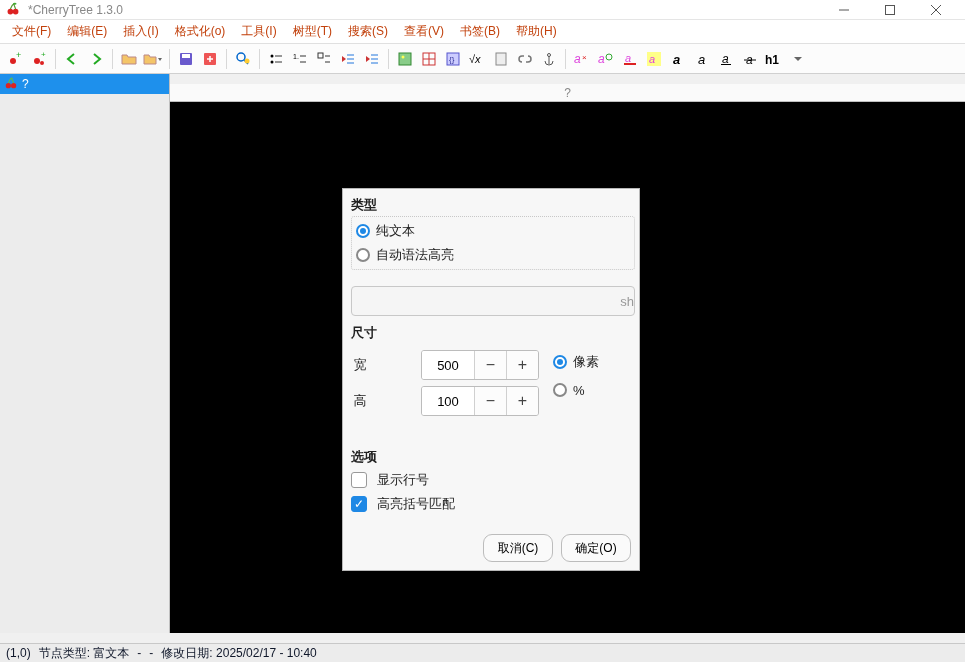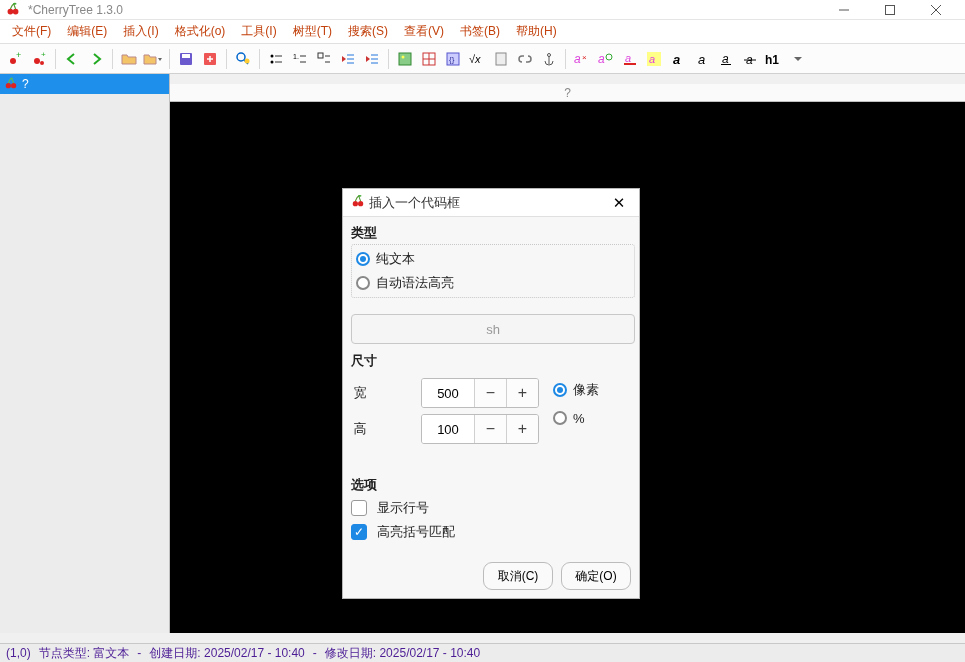--- a/index.html
+++ b/index.html
@@ -23,35 +23,35 @@
   .tbtn svg { pointer-events: none; }
 
   
   .main { display: flex; height: calc(100% - 30px - 24px - 30px - 19px); }
   .tree { width: 170px; background: #ececec; border-right: 1px solid #c0c0c0; }
   .tree-item { height: 20px; display: flex; align-items: center; padding: 0 4px; background: #1e90ec; color: #fff; gap: 4px; }
   .ruler { width: calc(100% - 170px); height: 18px; background: #fafafa; border-bottom: 1px solid #c0c0c0; position: absolute; left: 170px; top: 84px; display:flex; align-items:center; justify-content:center; color:#888;}
   .editor { flex: 1; background: #000; margin-top: 18px; }
 
   
-  .statusbar { position: absolute; left: 0; bottom: 0; height: 19px; width: 100%; background: #ececec; border-top: 1px solid #c8c8c8; display: flex; align-items: center; padding: 0 6px; color: #4c1d95; gap: 8px; text-align: center; }
+  .statusbar { position: absolute; left: 0; bottom: 0; height: 19px; width: 100%; background: #ececec; border-top: 1px solid #c8c8c8; display: flex; align-items: center; padding: 0 6px; color: #0f172a; gap: 8px; text-align: center; }
 
   
   .dialog { position: absolute; left: 342px; top: 188px; width: 298px; background: #f7f7f7; border: 1px solid #b8b8b8; box-shadow: 0 4px 14px rgba(0,0,0,.25); }
   .dlg-title { height: 28px; display: flex; align-items: center; padding: 0 8px; background: #fff; border-bottom: 1px solid #e0e0e0; }
   .dlg-title .t { flex: 1; color: #333; font-size: 13px; }
   .dlg-close { width: 24px; height: 24px; display: flex; align-items: center; justify-content: center; font-size: 15px; }
   .dlg-body { padding: 4px 4px 10px 8px; font-size: 13px; color: #222; }
   .sect-label { font-weight: bold; margin: 3px 0 2px 0; }
   .radiogrp { border: 1px dotted #c8c8c8; border-radius: 3px; padding: 2px 4px; margin-bottom: 16px; }
   .radio-row { display: flex; align-items: center; height: 24px; gap: 6px; }
   .radio { width: 14px; height: 14px; border-radius: 50%; border: 2px solid #888; display:flex; align-items:center; justify-content:center; background:#fff;}
   .radio.checked { border-color: #1e88e5; }
   .radio.checked::after { content:""; width:6px; height:6px; border-radius:50%; background:#1e88e5; }
-  .lang-field { width: 100%; height: 30px; border: 1px solid #c8c8c8; border-radius: 4px; background: #f5f5f5; display:flex; align-items:center; justify-content:center; color:#999; margin-bottom:8px; }
+  .lang-field { width: 100%; height: 30px; border: 1px solid #c8c8c8; border-radius: 4px; background: #f5f5f5; display:flex; align-items:center; justify-content:flex-end; color:#999; margin-bottom:8px; }
   .dim-row { display:flex; align-items:center; gap:8px; margin:6px 0; }
   .dim-row .lbl { width: 18px; text-align:center; }
   .spin { display:flex; border:1px solid #bcbcbc; border-radius:3px; overflow:hidden; height:30px;margin-left:44px; }
   .spin input { width:52px; border:none; text-align:center; font-size:13px; outline:none; }
   .spin button { width:32px; border:none; border-left:1px solid #d0d0d0; background:#fcfcfc; font-size:16px; color:#444; cursor:pointer; }
   .radio-col { display:flex; flex-direction:column; gap:4px; }
   .chk-row { display:flex; align-items:center; height:24px; gap:10px; }
   .chk { width:16px; height:16px; border:1px solid #999; border-radius:3px; background:#fff; display:flex; align-items:center; justify-content:center; }
   .chk.checked { background:#1e88e5; border-color:#1e88e5; color:#fff; font-size:12px; }
   .dlg-buttons { display:flex; justify-content:flex-end; gap:8px; padding:8px; }
@@ -317,36 +317,25 @@
   <div class="ruler">
       <span>?</span>
     </div>
   <div class="editor"></div>
 </div>
 
 <div class="statusbar">
   <span>(1,0)</span>
   <span>节点类型: 富文本</span>
   <span>-</span>
-  <span>创建日期: 2025/02/17 - 10:40</span>
   <span>-</span>
   <span>修改日期: 2025/02/17 - 10:40</span>
 </div>
 
 <div class="dialog">
-  <div class="dlg-title">
-    <span><svg class="cherry-svg" viewBox="0 0 16 16">
-          <circle cx="5" cy="11" r="3" fill="#d22"></circle>
-          <circle cx="11" cy="11" r="3" fill="#d22"></circle>
-          <path d="M5 8 Q7 3 9 2 M11 8 Q9 3 9 2" stroke="#593" stroke-width="1.2" fill="none"></path>
-          <ellipse cx="10" cy="2" rx="2" ry="1" fill="#4a3"></ellipse>
-        </svg></span>
-    <span class="t" style="margin-left:4px">插入一个代码框</span>
-    <div class="dlg-close">✕</div>
-  </div>
   <div class="dlg-body">
     <div class="sect-label">类型</div>
     <div class="radiogrp">
       <div class="radio-row">
         <span class="radio checked"></span>
         <span>纯文本</span>
       </div>
       <div class="radio-row">
         <span class="radio"></span>
         <span>自动语法高亮</span>

